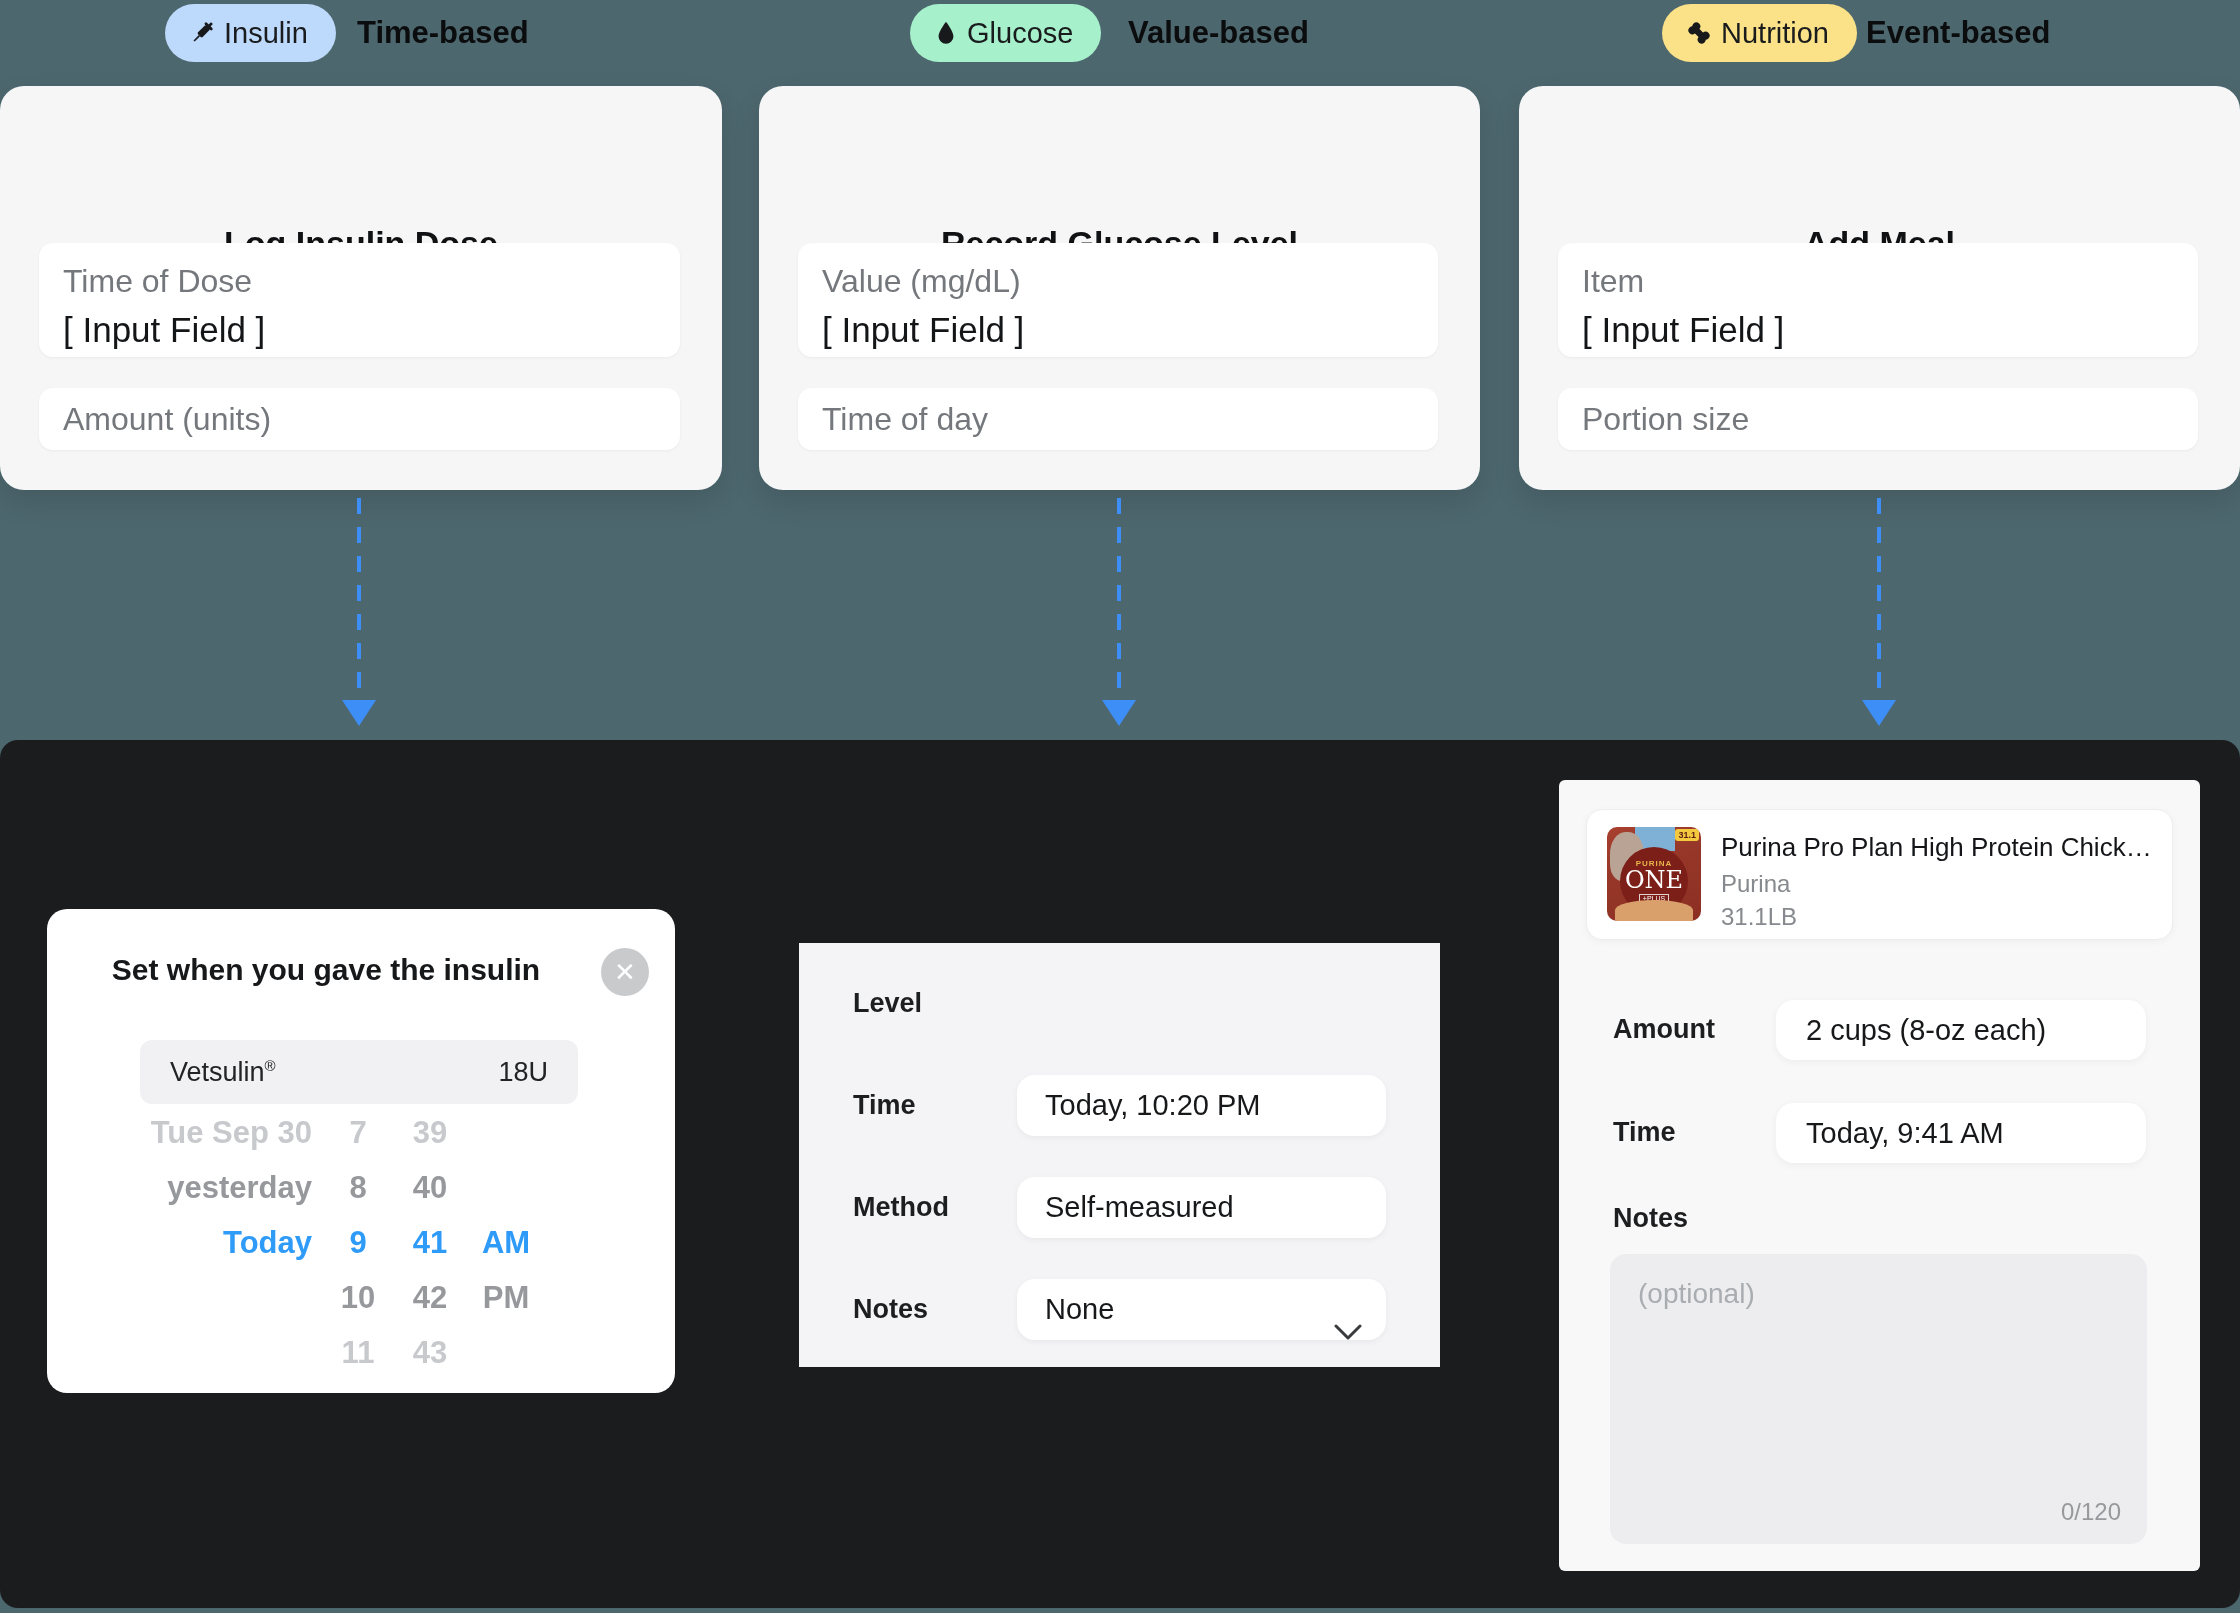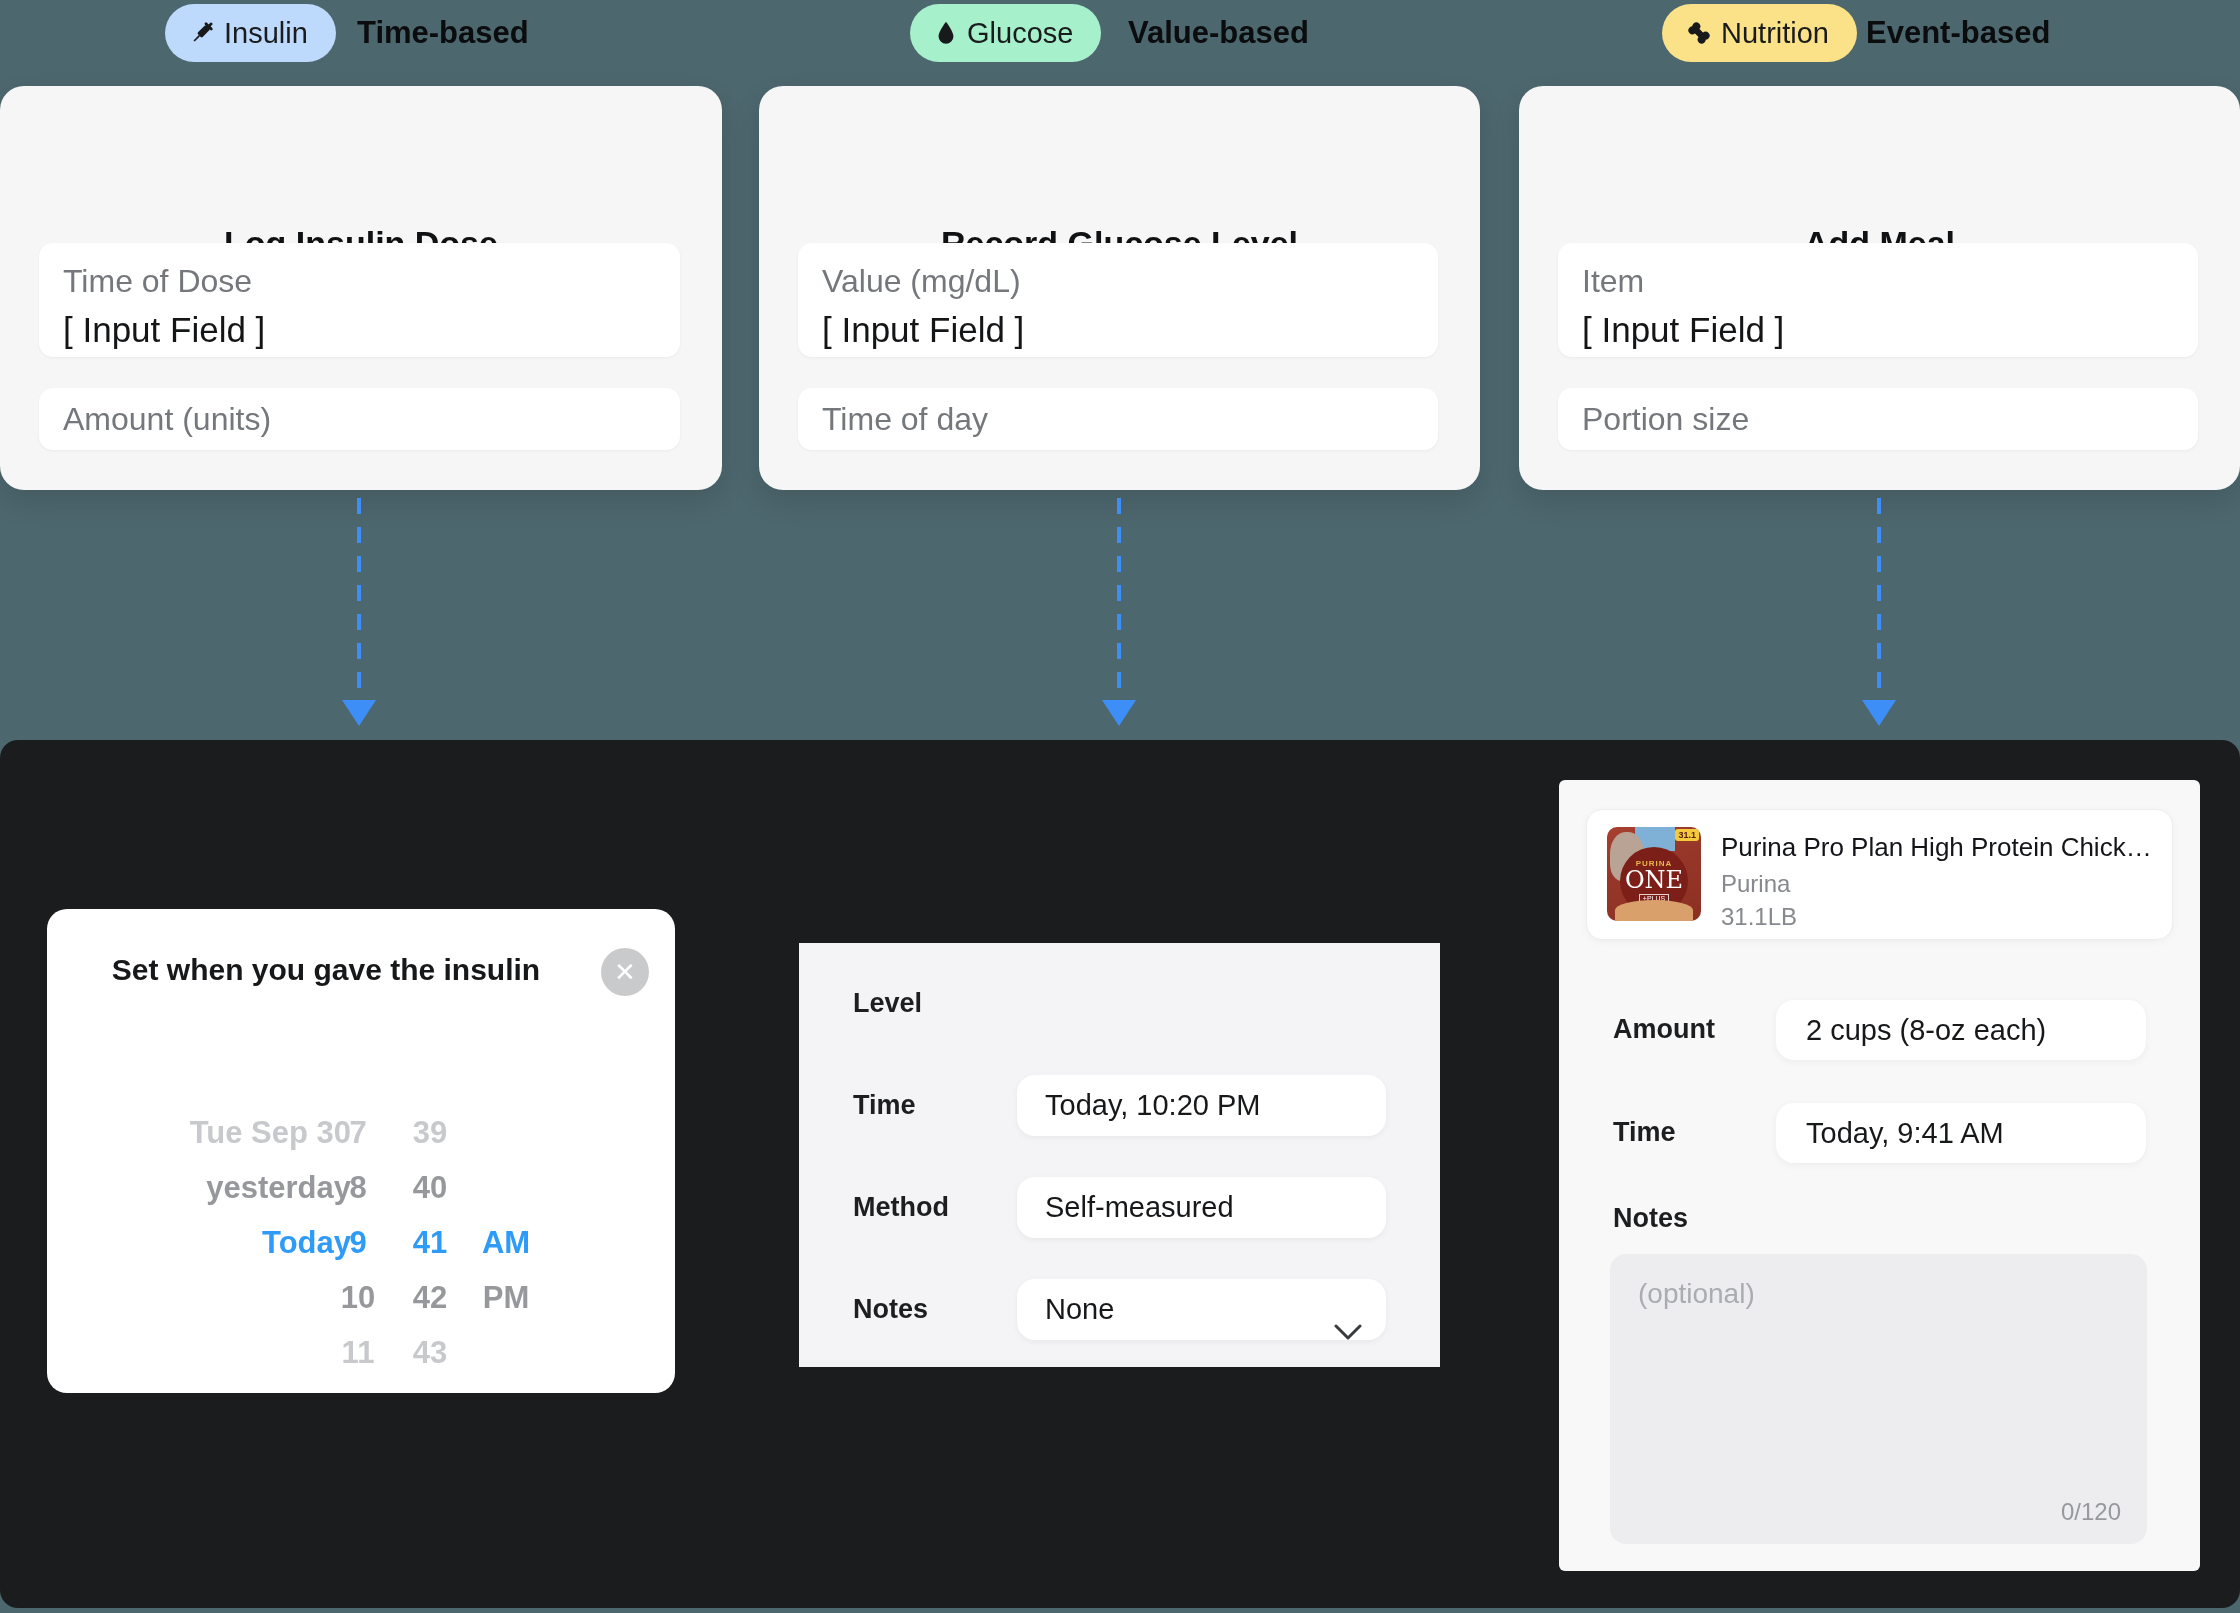--- a/index.html
+++ b/index.html
@@ -69,21 +69,21 @@
     text-align:center;line-height:48px;cursor:default;
   }
   .med-pill{
     position:absolute;left:93px;top:131px;width:438px;height:64px;background:#f1f1f3;
     border-radius:12px;display:flex;justify-content:space-between;align-items:center;
     padding:0 30px;box-sizing:border-box;font-size:27px;font-weight:500;color:#212325;
   }
   .med-pill sup{font-size:15px;}
   .prow{position:absolute;left:0;right:0;height:55px;line-height:55px;
     font-size:31px;font-weight:600;}
-  .prow .c-date{position:absolute;left:0;width:265px;text-align:right;padding-left:39px;}
+  .prow .c-date{position:absolute;left:0;width:265px;text-align:right;}
   .prow .c-hour{position:absolute;left:286px;width:50px;text-align:center;}
   .prow .c-min{position:absolute;left:353px;width:60px;text-align:center;}
   .prow .c-ampm{position:absolute;left:424px;width:70px;text-align:center;}
   .prow.far{color:#c7c9cc;}
   .prow.near{color:#96989c;}
   .prow.sel{color:#2f9bf8;}
 
   
   .gform{position:absolute;left:799px;top:943px;width:641px;height:424px;background:#f4f4f6;}
   .grow{position:absolute;left:0;right:0;height:61px;}
@@ -204,20 +204,24 @@
 <div class="arrow-line" style="left:1117px"></div>
 <div class="arrow-head" style="left:1102px"></div>
 <div class="arrow-line" style="left:1877px"></div>
 <div class="arrow-head" style="left:1862px"></div>
 
 <div class="dark"></div>
 
 <div class="picker">
   <div class="picker-title">Set when you gave the insulin</div>
   <div class="picker-close">✕</div>
+  <div class="med-pill">
+    <span><span>Vetsulin</span><sup>®</sup></span>
+    <span>18U</span>
+  </div>
 
   <div class="prow far" style="top:196px">
     <span class="c-date">Tue Sep 30</span>
     <span class="c-hour">7</span>
     <span class="c-min">39</span>
     <span class="c-ampm"></span>
   </div>
   <div class="prow near" style="top:251px">
     <span class="c-date">yesterday</span>
     <span class="c-hour">8</span>

